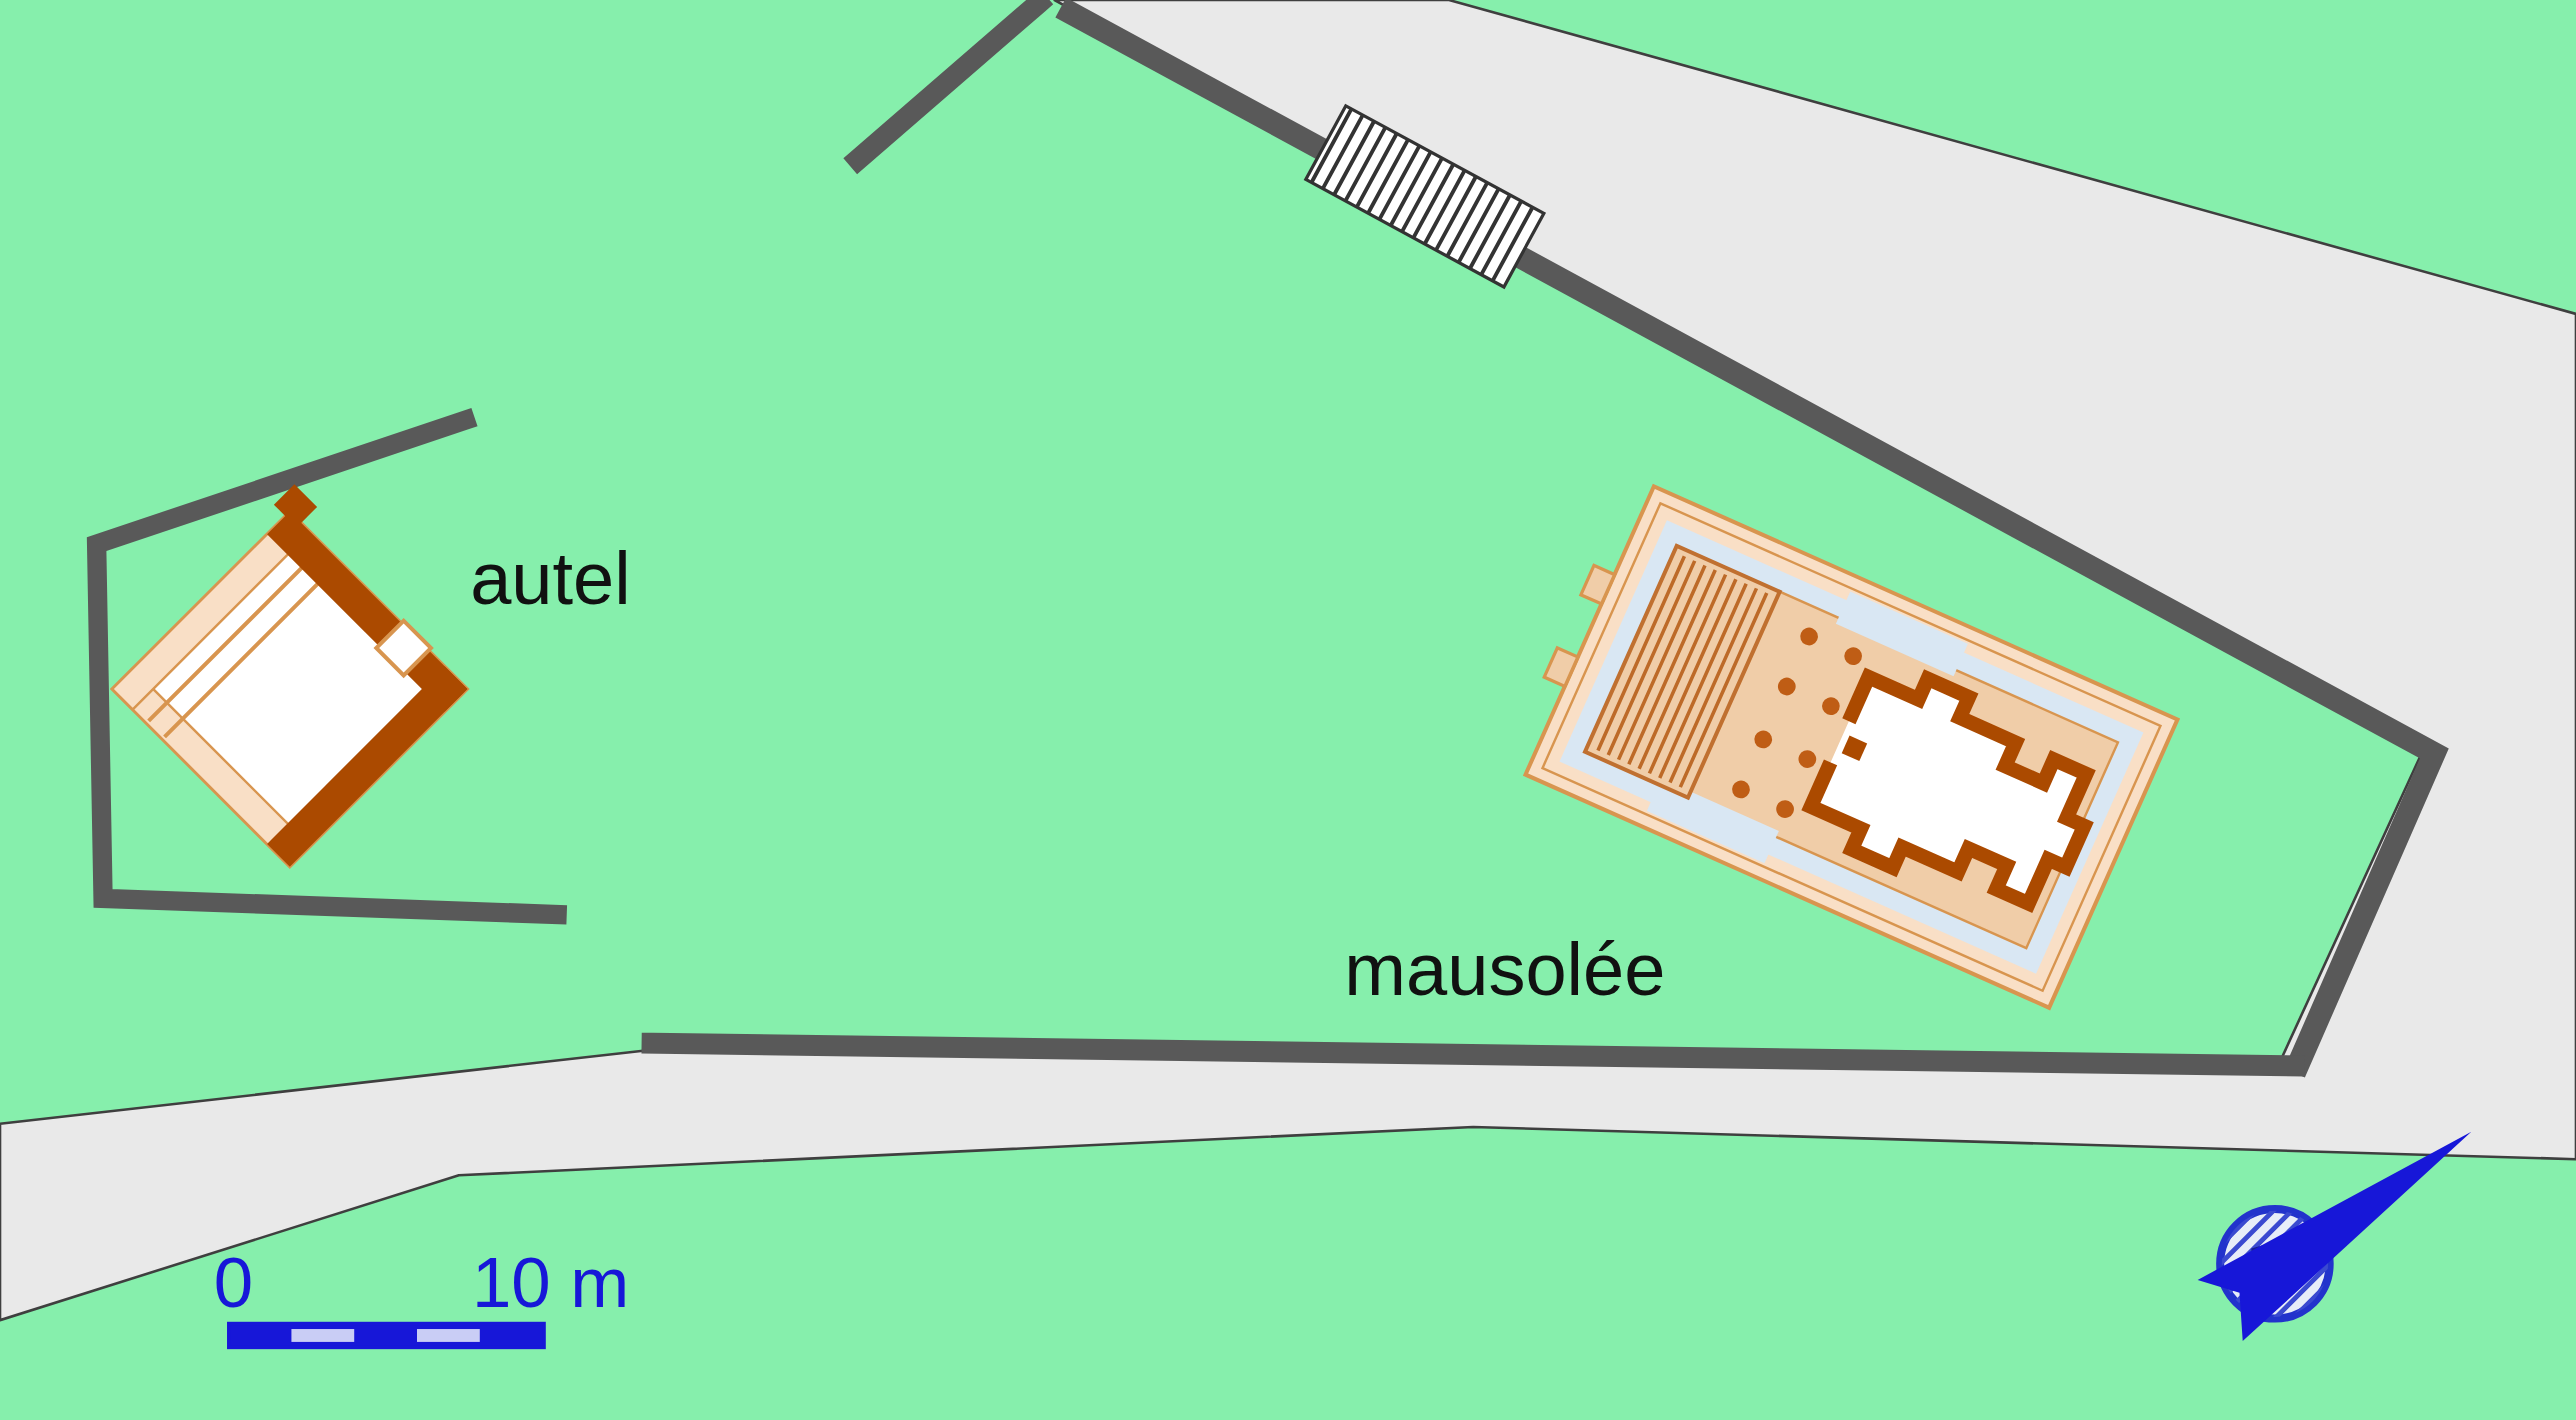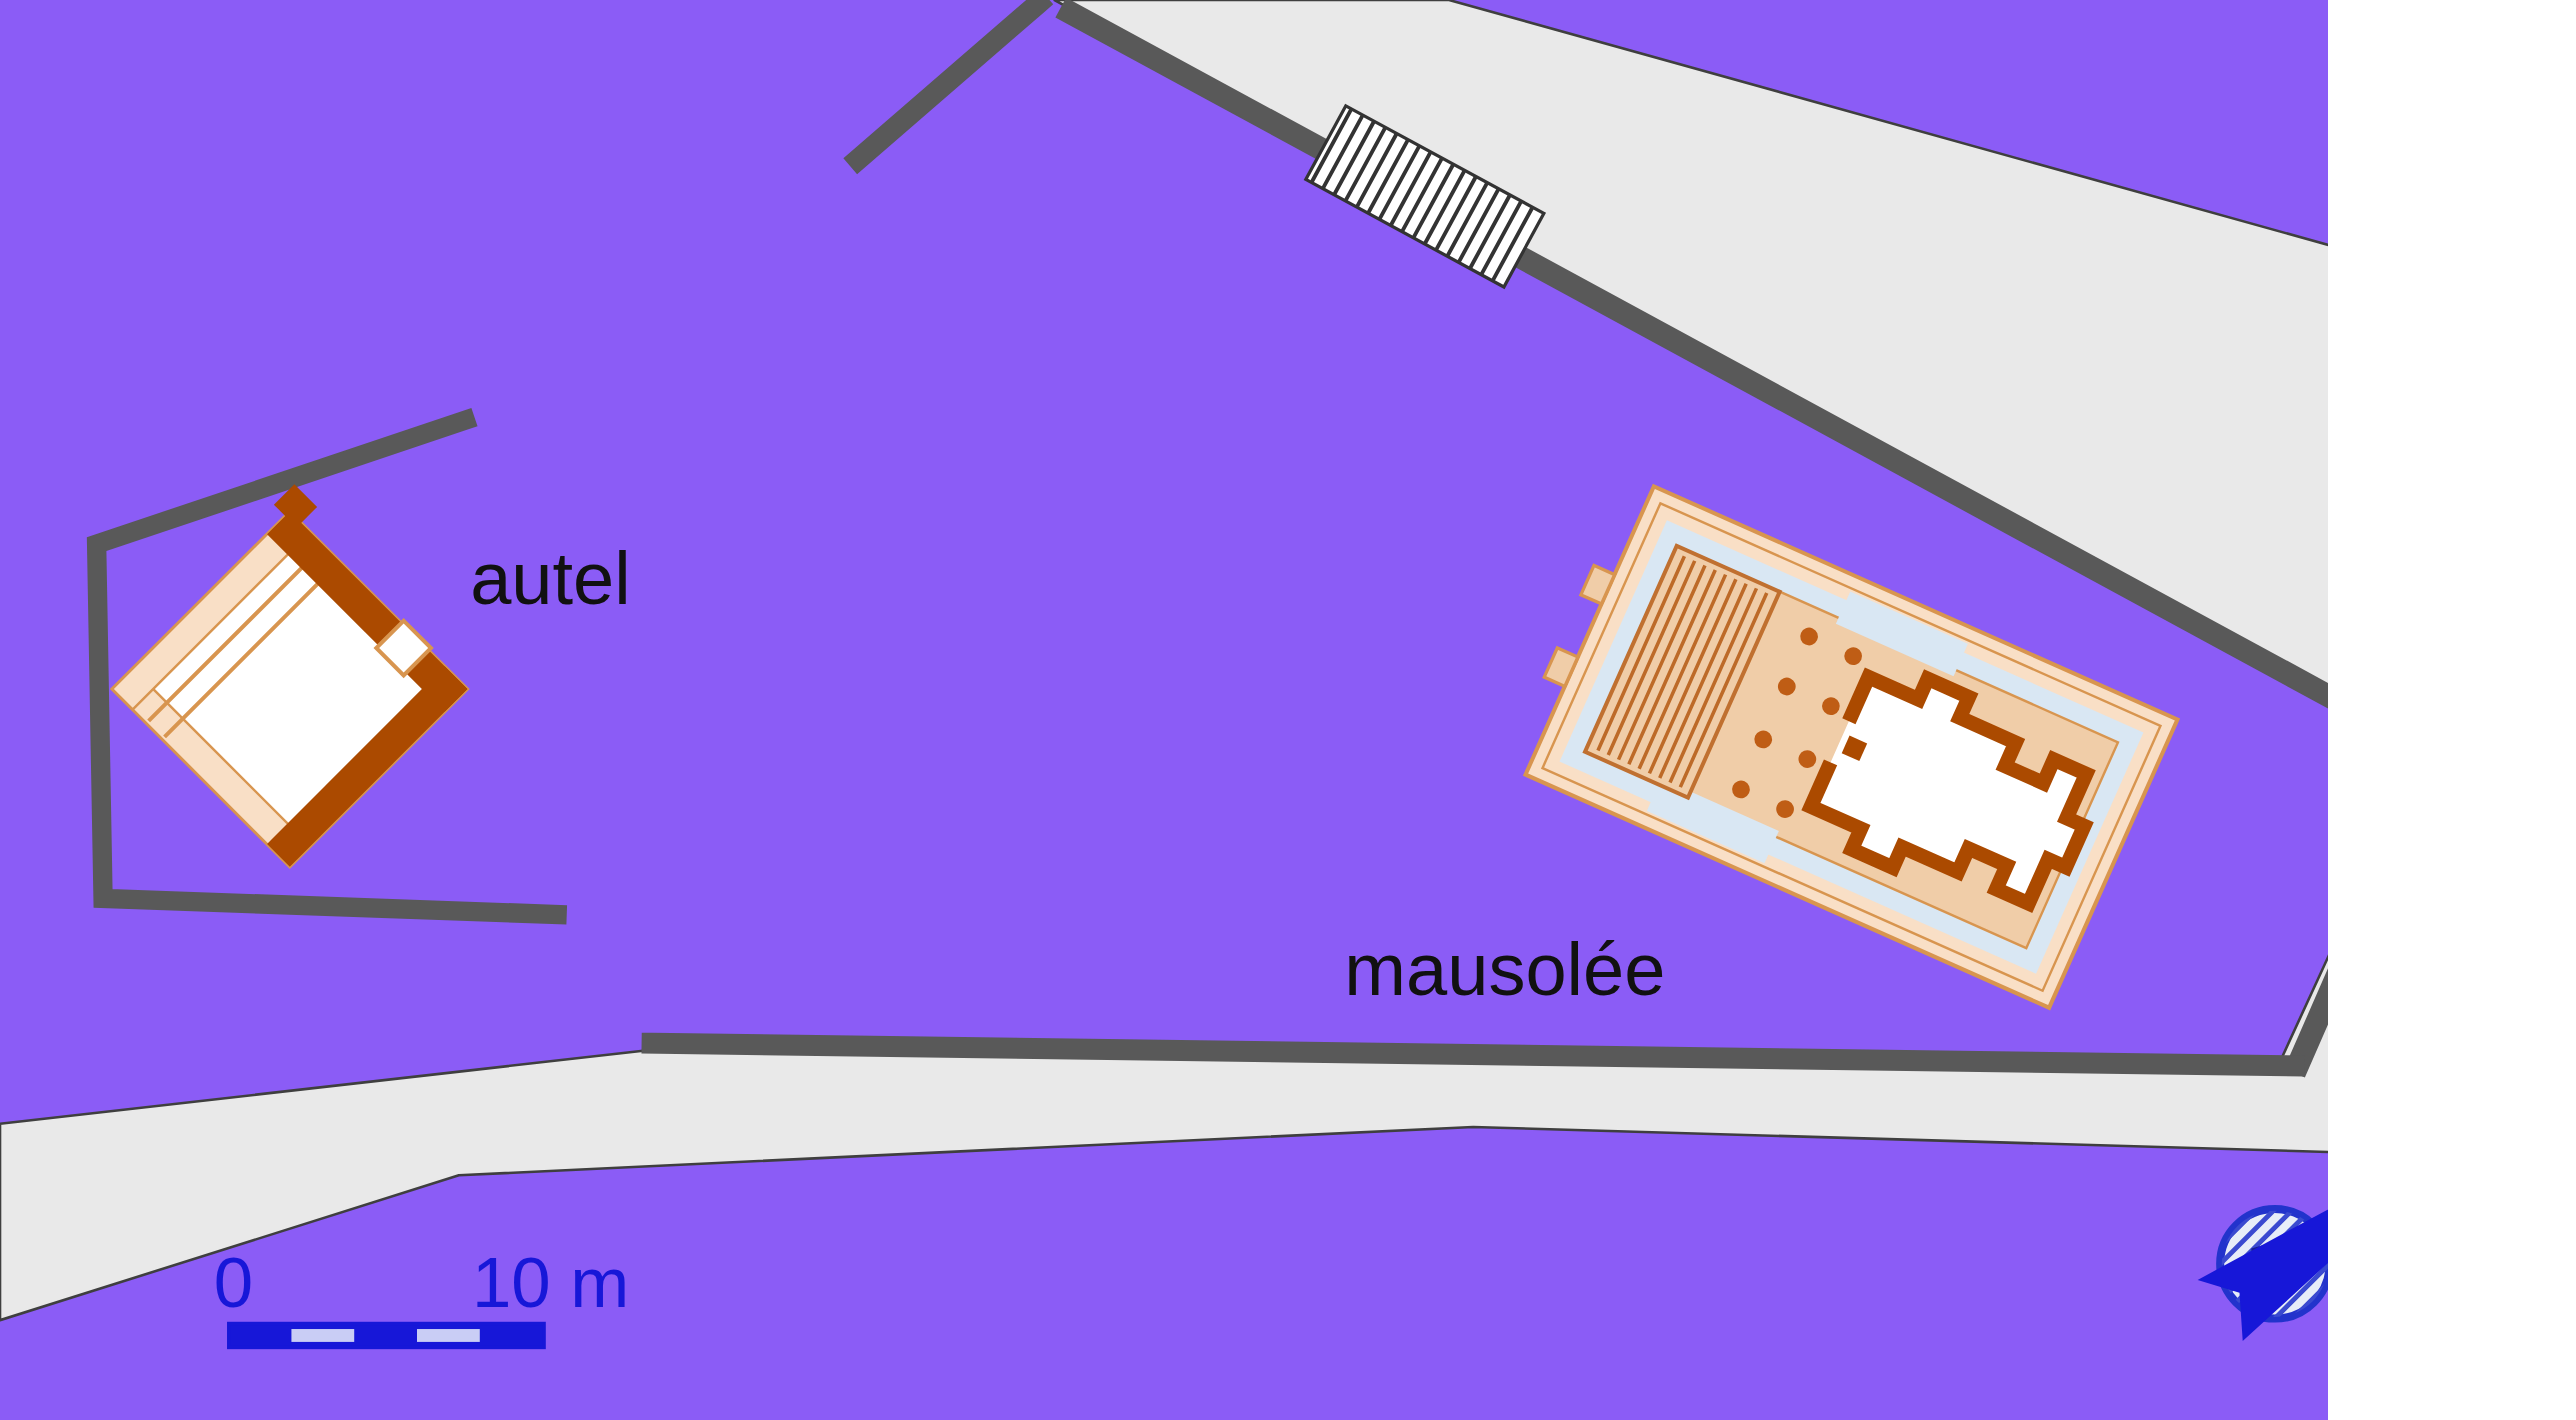--- a/index.html
+++ b/index.html
@@ -1,16 +1,16 @@
 <!DOCTYPE html>
 <html style="--c-road: #e9e9e9; --c-road_outline: #3f3f3f; --c-wall: #595959; --c-label: #111111; --c-orange_light: #f9dfc6; --c-orange_mid: #f0cda8; --c-orange_line: #d8954f; --c-brown_dark: #ab4a00; --c-brown_mid: #bf5d15; --c-blue_pale: #d9e7f3; --c-scale_blue: #1717d8; --c-scale_light: #c9cdf5; --c-compass_blue: #2233cc; --c-compass_dark: #18208f;font-size:13px"><head>
 <meta charset="utf-8">
 <style>
   html,body{margin:0;padding:0;background:#ffffff;}
-  .stage{width:2328px;height:1420px;overflow:hidden;background:#8b5cf6;}
+  .stage{width:2576px;height:1420px;overflow:hidden;background:#86efac;}
   svg{display:block;width:2576px;height:1420px;}
   .road{fill:var(--c-road,#e9e9e9);stroke:var(--c-road_outline,#3f3f3f);stroke-width:1.6;stroke-linejoin:round;}
   .wall{fill:none;stroke:var(--c-wall,#595959);stroke-linejoin:miter;stroke-linecap:square;}
   .lbl{font:46px "Liberation Sans", sans-serif;fill:var(--c-label,#111111);}
   .scale-num{font:44px "Liberation Sans", sans-serif;fill:var(--c-scale_blue,#1717d8);}
   .o-light{fill:var(--c-orange_light,#f9dfc6);}
   .o-mid{fill:var(--c-orange_mid,#f0cda8);}
   .o-line{stroke:var(--c-orange_line,#d8954f);}
   .brown{fill:var(--c-brown_dark,#ab4a00);}
   .brown-stroke{stroke:var(--c-brown_dark,#ab4a00);}

